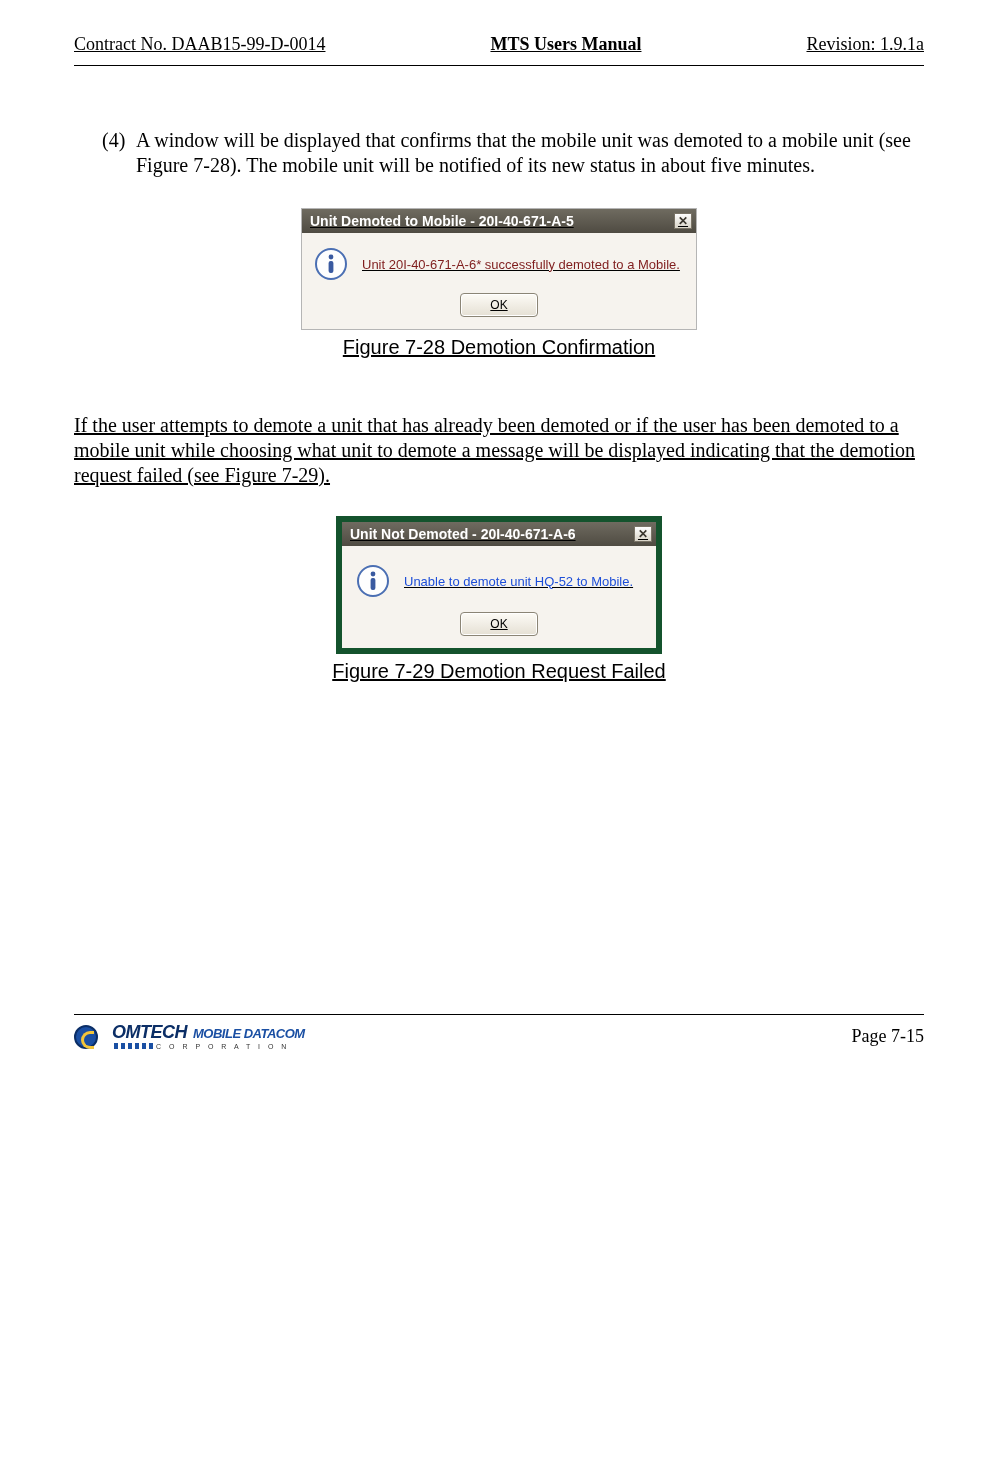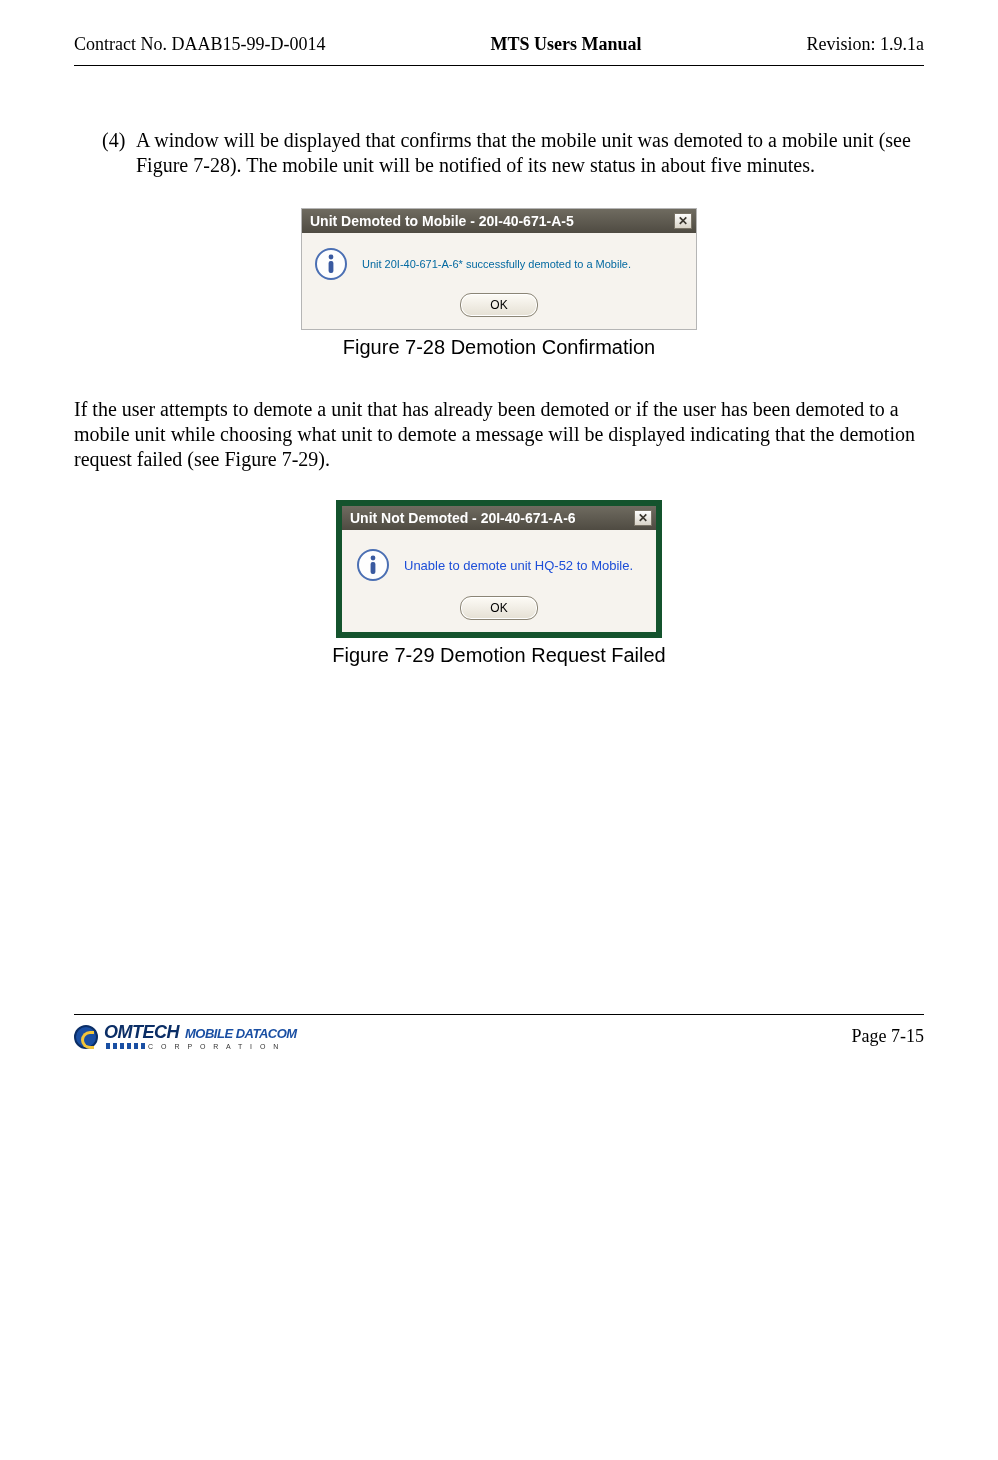--- a/index.html
+++ b/index.html
@@ -1,48 +1,48 @@
 <!DOCTYPE html>
 <html><head>
 <meta charset="utf-8">
 <style>
   * { box-sizing: border-box; margin: 0; padding: 0; }
   html, body { width: 998px; height: 1460px; background: #fff; font-family: "Times New Roman", Times, serif; color: #000; }
-  .page { position: relative; width: 998px; height: 1088px; padding: 34px 74px 24px 74px; }
+  .page { position: relative; width: 998px; height: 1088px; padding: 34px 74px 24px 74px; text-decoration: underline; }
   .hdr { display: flex; justify-content: space-between; font-size: 18px; }
   .hdr-center { font-weight: bold; }
   .hr-top { border: none; border-top: 1.5px solid #000; margin-top: 10px; }
   .body { padding-top: 62px; }
   .para4 { font-size: 20px; line-height: 1.25; margin-left: 28px; }
   .para4-marker { display: inline-block; width: 34px; vertical-align: top; }
   .para4-text { display: inline-block; width: calc(100% - 36px); vertical-align: top; }
   .fig-wrap { display: flex; justify-content: center; }
   .caption { text-align: center; font-family: Arial, Helvetica, sans-serif; font-size: 20px; margin-top: 6px; }
-  .para-mid { font-size: 20px; line-height: 1.25; margin-top: 38px; }
+  .para-mid { font-size: 20px; line-height: 1.25; margin-top: 54px; }
 
   
   .dlgA { width: 396px; border: 1px solid #b5b5b5; margin-top: 30px; background: #f6f3ee; }
   .dlgA-title { display: flex; align-items: center; background: linear-gradient(#6f6b60,#4f4b42); color: #fff; font-family: Tahoma, Arial, sans-serif; font-size: 14px; font-weight: bold; padding: 4px 4px 4px 8px; gap: 44px; }
   .dlgA-title-text { flex: 1; }
   .close-btn { width: 18px; height: 16px; background: linear-gradient(#fefefe,#d9d4c8); border: 1px solid #7a7467; display: flex; align-items: center; justify-content: center; }
   .close-x { font-family: Arial, sans-serif; font-size: 12px; font-weight: bold; color: #3a362e; line-height: 1; }
   .dlgA-body { display: flex; align-items: center; padding: 14px 12px 6px 12px; }
   .info-icon { width: 34px; height: 34px; margin-right: 14px; flex: none; }
-  .dlgA-msg { font-family: Tahoma, Arial, sans-serif; font-size: 11px; color: #0369a1; }
+  .dlgA-msg { font-family: Tahoma, Arial, sans-serif; font-size: 13px; color: #7f1d1d; }
   .dlgA-btnrow { display: flex; justify-content: center; padding: 6px 0 12px 0; }
-  .ok-btn { width: 78px; height: 24px; background: linear-gradient(#fdfbf6,#e5e0d4); border: 1px solid #8b8576; border-radius: 11px; font-family: Tahoma, Arial, sans-serif; font-size: 12px; display: flex; align-items: center; justify-content: center; box-shadow: inset 0 0 0 1px #fff; }
+  .ok-btn { width: 78px; height: 24px; background: linear-gradient(#fdfbf6,#e5e0d4); border: 1px solid #8b8576; border-radius: 4px; font-family: Tahoma, Arial, sans-serif; font-size: 12px; display: flex; align-items: center; justify-content: center; box-shadow: inset 0 0 0 1px #fff; }
 
   
   .dlgB { width: 326px; border: 6px solid #14532d; margin-top: 28px; background: #f6f3ee; }
   .dlgB-msg { font-family: Tahoma, Arial, sans-serif; font-size: 13px; color: #1d4ed8; }
 
   .ftr { position: absolute; left: 74px; right: 74px; bottom: 38px; }
   .hr-bot { border: none; border-top: 1.5px solid #000; }
   .ftr-row { display: flex; justify-content: space-between; align-items: center; margin-top: 8px; }
-  .logo { display: flex; align-items: center; gap: 6px; }
+  .logo { display: flex; align-items: center; gap: 14px; }
   .logo-circ { width: 24px; height: 24px; border-radius: 50%; background: #1a4fa3; border: 2px solid #0b2e66; position: relative; }
   .logo-circ::after { content: ""; position: absolute; top: 4px; left: 5px; width: 10px; height: 12px; border: 3px solid #f3c53a; border-right: none; border-radius: 10px 0 0 10px; }
   .logo-txt { display: flex; flex-direction: column; line-height: 1; }
   .logo-main { font-family: Arial, sans-serif; font-weight: 900; font-style: italic; letter-spacing: -0.5px; }
   .logo-omtech { font-size: 18px; color: #0b2e66; }
   .logo-mdc { font-size: 13px; color: #1a4fa3; margin-left: 2px; }
   .logo-corp { font-family: Arial, sans-serif; font-size: 7px; letter-spacing: 3px; color: #333; margin-top: 2px; margin-left: 2px; }
   .logo-stripes { width: 40px; height: 6px; background: repeating-linear-gradient(90deg,#1a4fa3 0 4px,#fff 4px 7px); margin-left: 2px; margin-top: 1px; }
   .pagenum { font-size: 18px; }
 </style>

